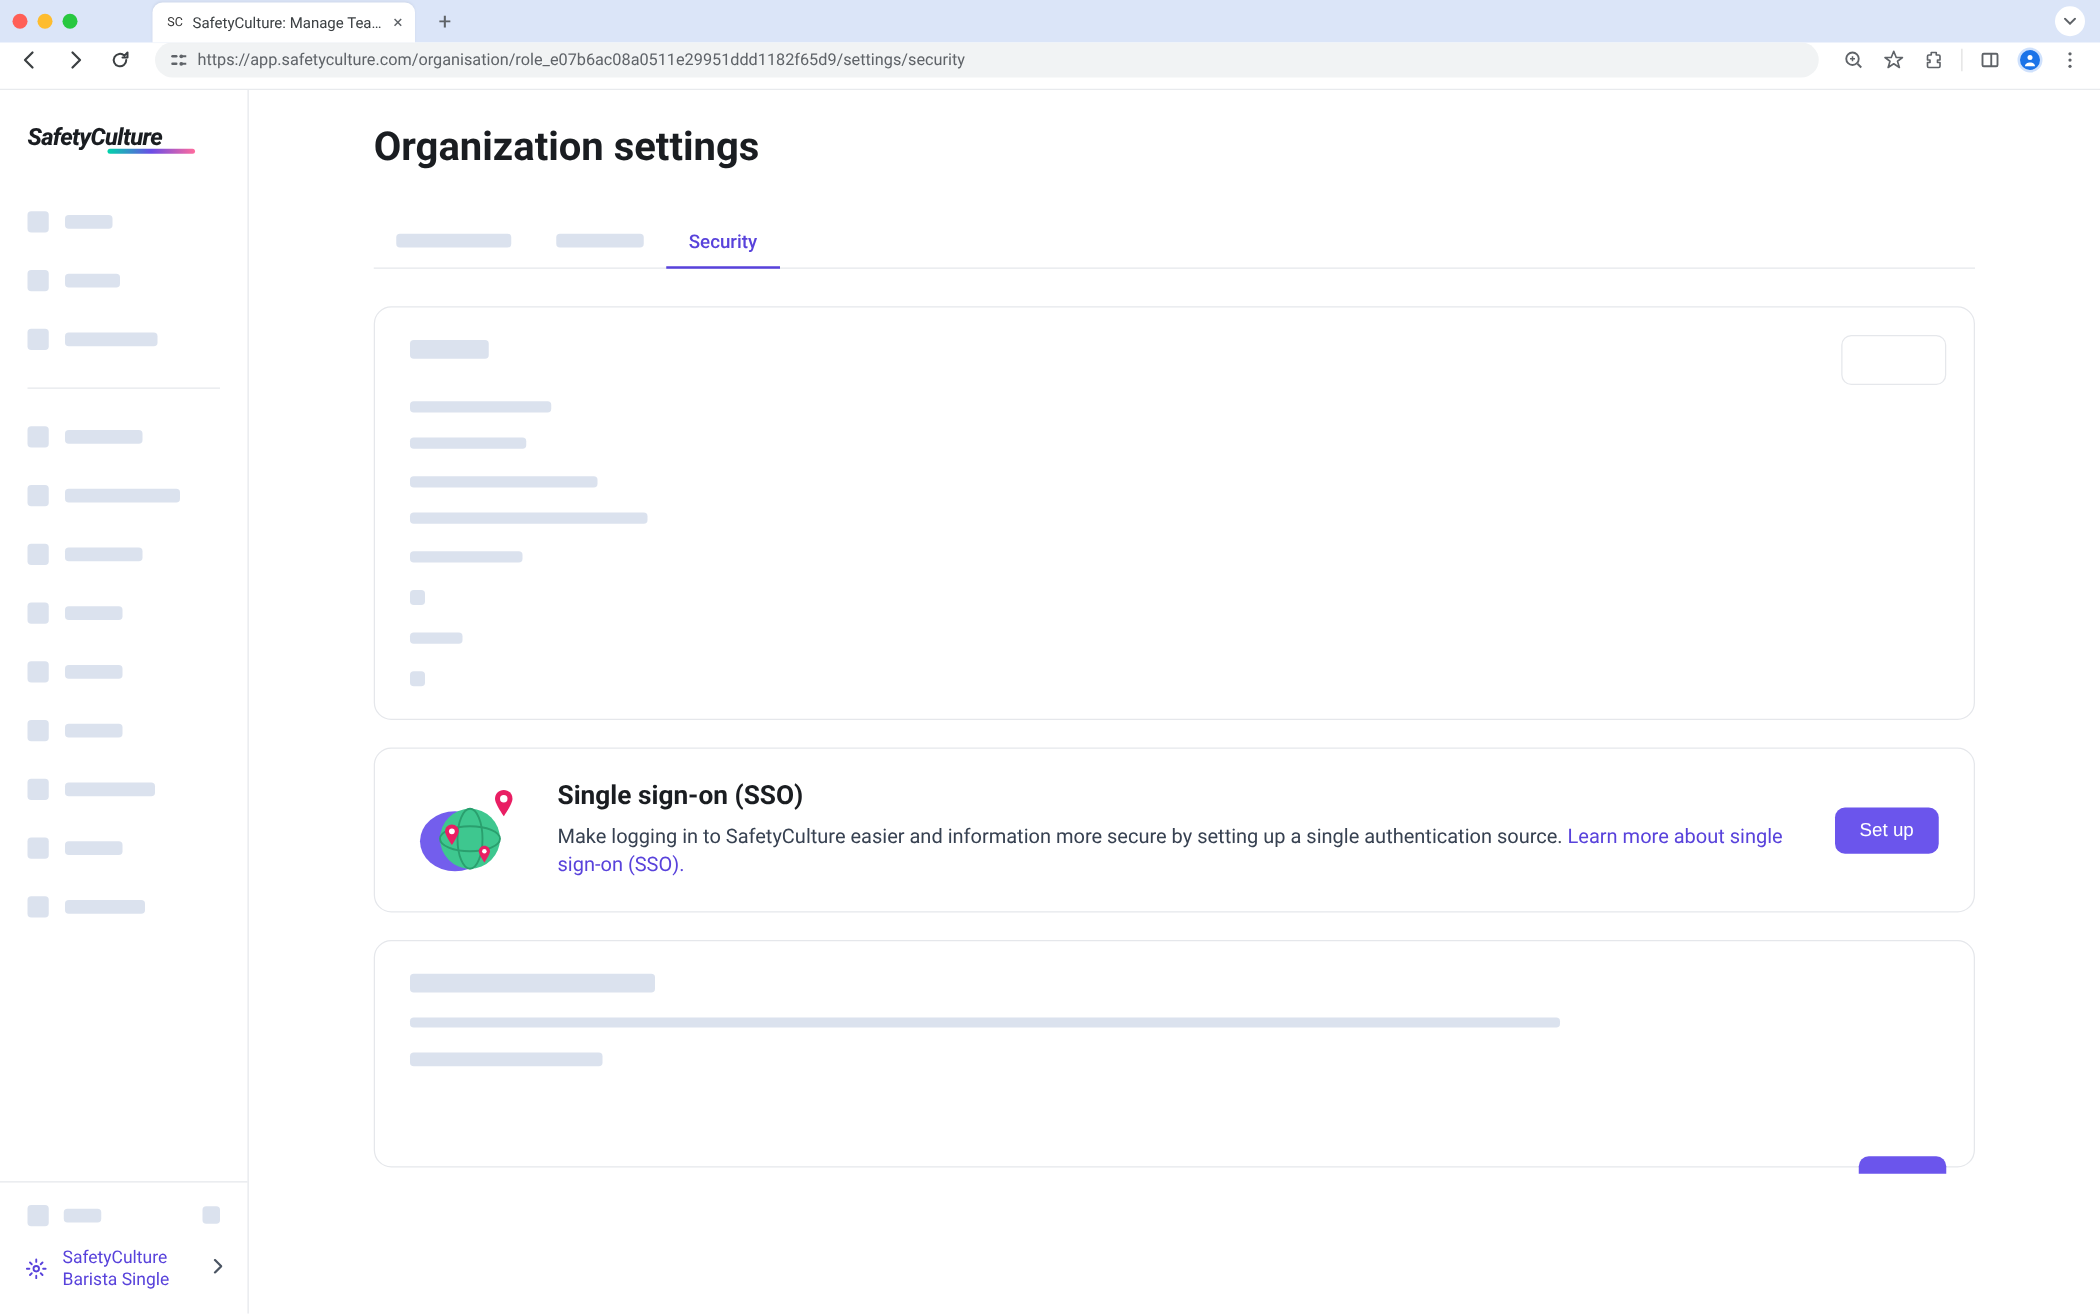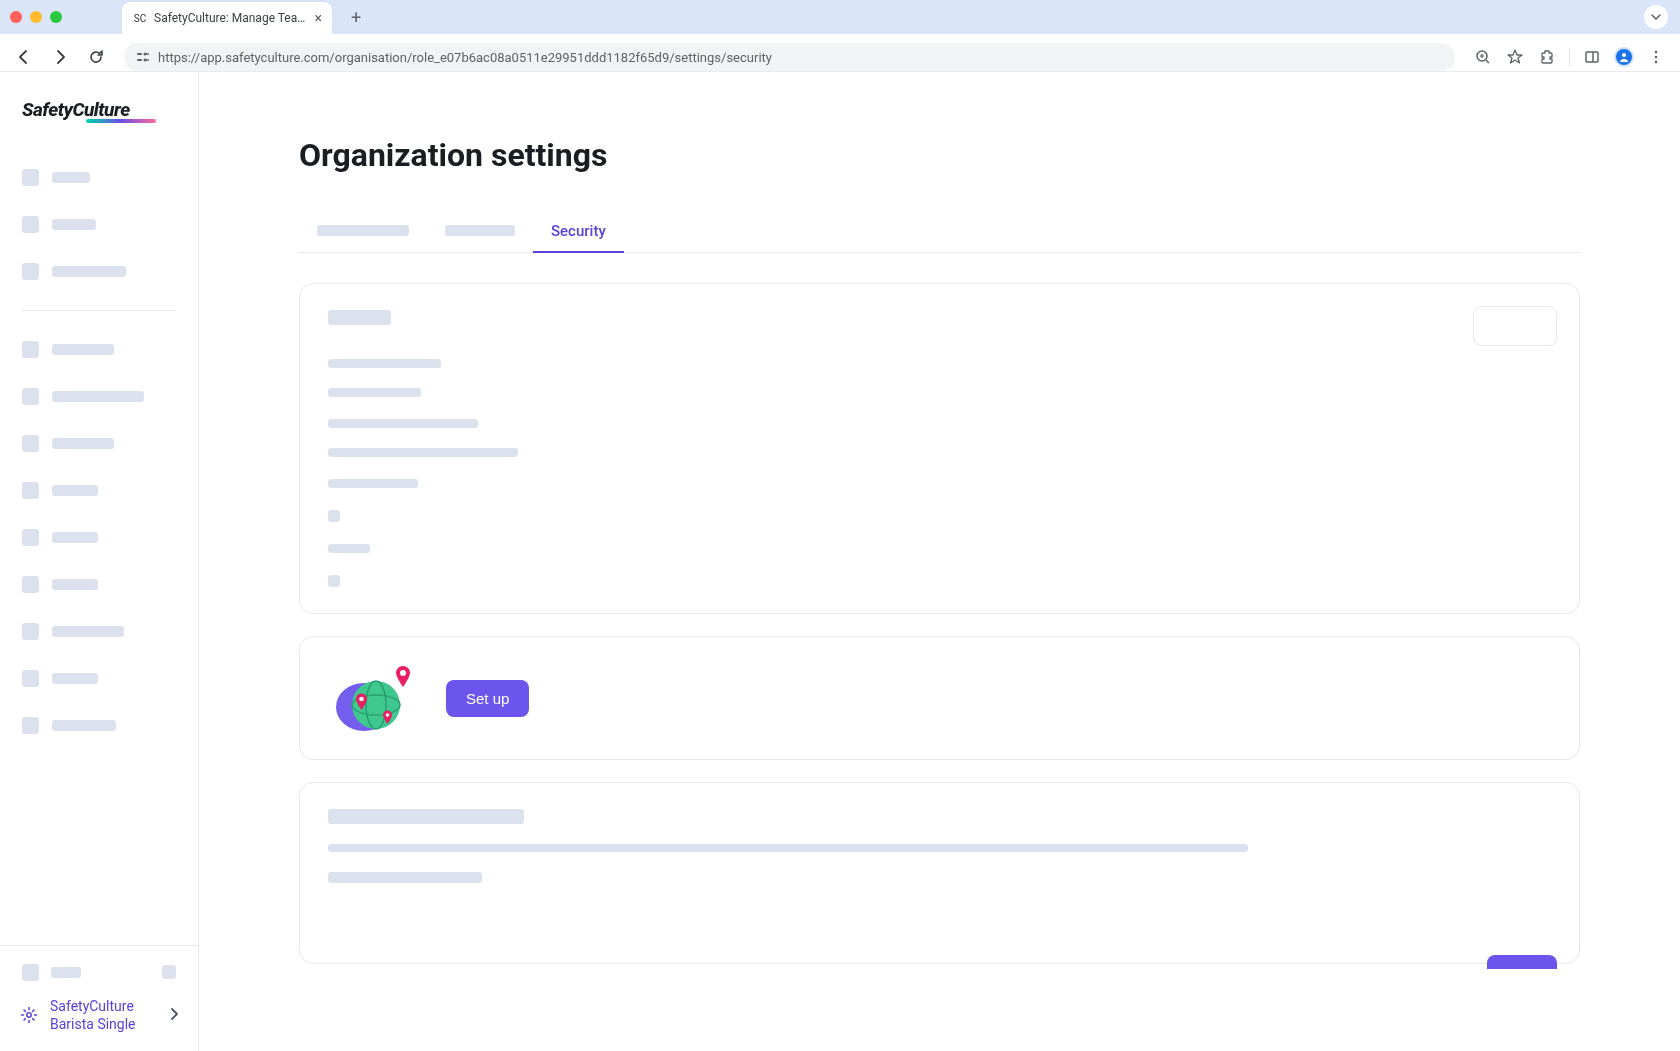--- a/index.html
+++ b/index.html
@@ -13,21 +13,21 @@
     .tl.red { background: #ff5f57; }
     .tl.yellow { background: #febc2e; }
     .tl.green { background: #28c840; }
     .browser-tab { background: #fff; height: 32px; border-radius: 8px 8px 0 0; display: flex; align-items: center; padding: 0 10px; gap: 6px; margin-top: 2px; min-width: 210px; max-width: 210px; box-shadow: 0 -1px 2px rgba(0,0,0,0.05); }
     .tab-favicon { width: 16px; height: 16px; font-size: 10px; font-weight: normal; color: #333; display: flex; align-items: center; justify-content: center; }
     .tab-title { font-size: 12px; color: #3c4043; white-space: nowrap; overflow: hidden; text-overflow: ellipsis; flex: 1; }
     .tab-close { font-size: 14px; color: #5f6368; cursor: pointer; }
     .new-tab { width: 28px; height: 28px; display: flex; align-items: center; justify-content: center; color: #5f6368; font-size: 18px; margin-left: 10px; cursor: pointer; }
     .chrome-expand { position: absolute; right: 12px; width: 24px; height: 24px; border-radius: 50%; background: #fff; display: flex; align-items: center; justify-content: center; font-size: 12px; color: #5f6368; }
     
-    .addr-bar { height: 38px; background: #fff; display: flex; align-items: flex-end; padding: 0 10px; gap: 8px; border-bottom: 1px solid #e8eaed; }
+    .addr-bar { height: 38px; background: #fff; display: flex; align-items: flex-start; padding: 0 10px; gap: 8px; border-bottom: 1px solid #e8eaed; }
     .nav-btn { width: 28px; height: 28px; display: flex; align-items: center; justify-content: center; color: #5f6368; font-size: 16px; cursor: pointer; border-radius: 14px; }
     .url-field { flex: 1; height: 28px; background: #f1f3f4; border-radius: 14px; display: flex; align-items: center; padding: 0 12px; gap: 8px; margin: 0 6px; }
     .site-icon { font-size: 12px; color: #5f6368; display: flex; align-items: center; }
     .url-text { font-size: 13px; color: #5f6368; white-space: nowrap; overflow: hidden; }
     .addr-right { display: flex; align-items: center; gap: 4px; }
     .addr-icon { width: 28px; height: 28px; display: flex; align-items: center; justify-content: center; color: #5f6368; font-size: 16px; cursor: pointer; }
     .addr-sep { width: 1px; height: 18px; background: #e0e0e0; margin: 0 4px; }
     .profile-badge { width: 20px; height: 20px; border-radius: 50%; background: #1a73e8; color: #fff; font-size: 11px; display: flex; align-items: center; justify-content: center; border: 2px solid #cfe1fc; }
     
     
@@ -48,21 +48,21 @@
     .footer-skel { display: flex; align-items: center; justify-content: space-between; padding: 8px 6px; }
     .footer-skel-left { display: flex; align-items: center; gap: 12px; }
     .footer-skel-box { width: 14px; height: 14px; background: #dbe2ee; border-radius: 3px; }
     .footer-org { display: flex; align-items: center; gap: 12px; padding: 8px 4px; cursor: pointer; }
     .gear-icon { width: 18px; height: 18px; color: #5842db; }
     .org-labels { flex: 1; color: #5842db; font-size: 14px; line-height: 1.3; }
     .chev-right { color: #4b5563; font-size: 14px; }
     
     
     .main { flex: 1; overflow-y: auto; padding: 26px 100px 40px; }
-    .page-title { font-size: 32px; font-weight: 700; color: #1a1d21; margin-bottom: 36px; margin-top: 38px; }
+    .page-title { font-size: 32px; font-weight: 700; color: #1a1d21; margin-bottom: 36px; }
     
     .tabs { display: flex; border-bottom: 1px solid #e5e7eb; margin-bottom: 30px; }
     .tab { padding: 12px 18px; font-size: 15px; color: #6b7280; cursor: pointer; position: relative; }
     .tab.skeleton .tab-skel { height: 11px; background: #dbe2ee; border-radius: 3px; display: inline-block; }
     .tab.active { color: #5842db; font-weight: 500; }
     .tab.active::after { content: ''; position: absolute; left: 0; right: 0; bottom: -1px; height: 2px; background: #5842db; }
     
     .card { border: 1px solid #e5e7eb; border-radius: 14px; padding: 26px 28px; margin-bottom: 22px; position: relative; }
     .card-btn-skel { position: absolute; right: 22px; top: 22px; width: 84px; height: 40px; border: 1px solid #e5e7eb; border-radius: 8px; }
     .skel-line { height: 13px; background: #dbe2ee; border-radius: 3px; margin-bottom: 20px; }
@@ -291,20 +291,26 @@
           <ellipse cx="48" cy="42" rx="24" ry="10" fill="none" stroke="#2a9f6e" stroke-width="1.5"></ellipse>
           <ellipse cx="48" cy="42" rx="10" ry="24" fill="none" stroke="#2a9f6e" stroke-width="1.5"></ellipse>
           <path d="M68 10c0-4 3-7 7-7s7 3 7 7-7 14-7 14-7-10-7-14z" fill="#e91e63"></path>
           <circle cx="75" cy="10" r="3" fill="#fff"></circle>
           <path d="M28 36c0-3 2.3-5.5 5.5-5.5S39 33 39 36s-5.5 11-5.5 11S28 39 28 36z" fill="#e91e63"></path>
           <circle cx="33.5" cy="36" r="2.3" fill="#fff"></circle>
           <path d="M55 52c0-2.5 2-4.5 4.5-4.5S64 49.5 64 52s-4.5 9-4.5 9S55 54.5 55 52z" fill="#e91e63"></path>
           <circle cx="59.5" cy="52" r="1.8" fill="#fff"></circle>
         </svg>
       </div>
+      <div class="sso-body">
+        <div class="sso-title">Single sign-on (SSO)</div>
+        <div class="sso-desc">
+          <span>Make logging in to SafetyCulture easier and information more secure by setting up a single authentication source. </span><a href="#">Learn more about single sign-on (SSO).</a>
+        </div>
+      </div>
       <button class="setup-btn">Set up</button>
     </div>
 
     <div class="card" style="position:relative;padding-bottom:80px;">
       <div class="skel-line sm" style="width:196px;height:15px"></div>
       <div class="skel-line sm" style="width:920px;height:8px"></div>
       <div class="skel-line sm" style="width:154px;height:11px;margin-bottom:0"></div>
       <div class="card-3-button" style="top:auto;bottom:-6px;width:70px;height:14px;"></div>
     </div>
   </div>

